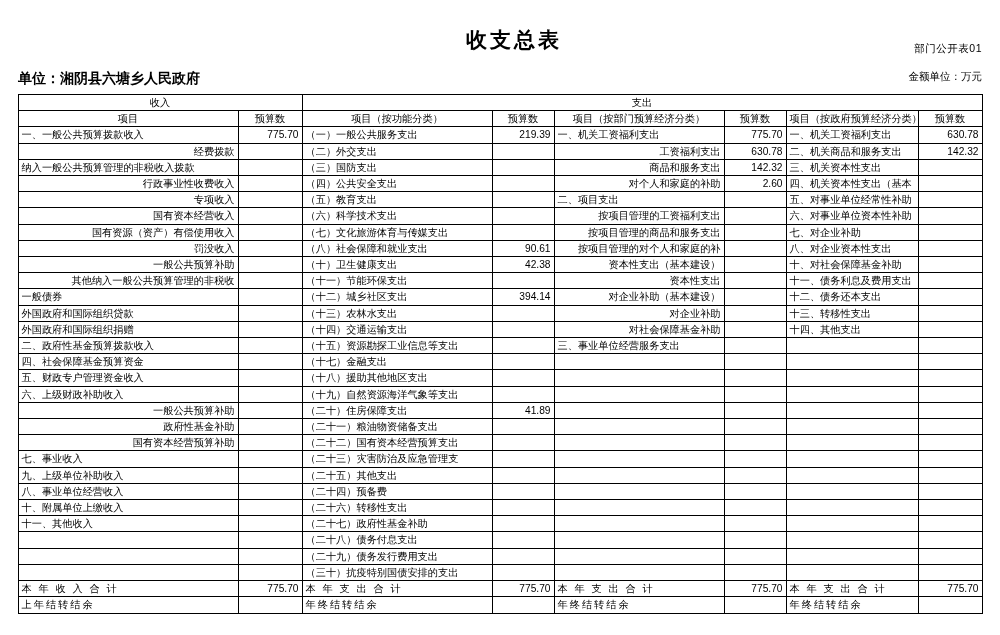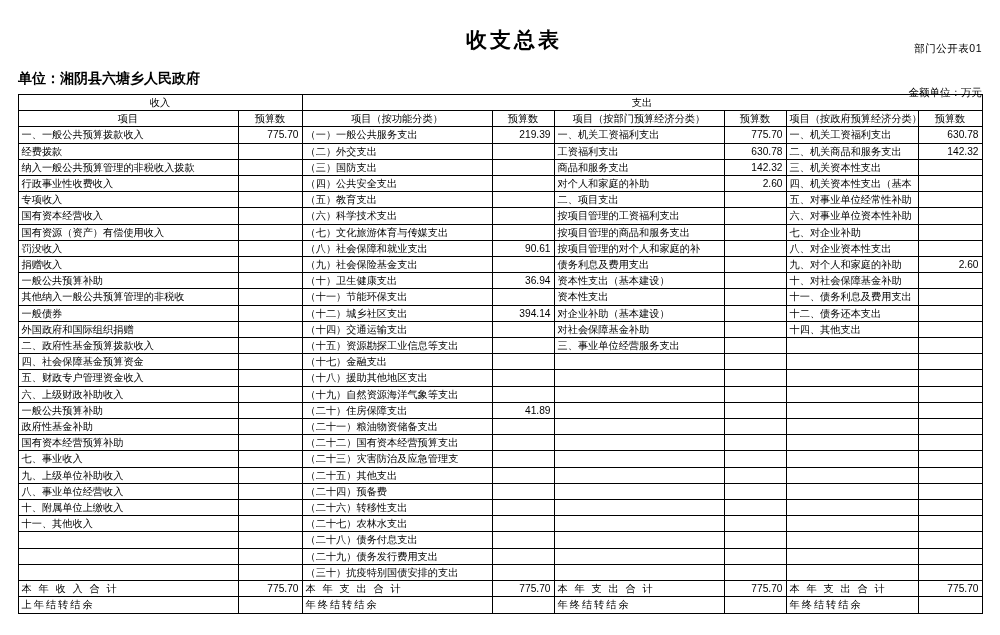--- a/index.html
+++ b/index.html
@@ -46,21 +46,21 @@
   .unit-left {
     position: absolute;
     left: 18px;
     top: 0;
     font-size: 14px;
     font-weight: bold;
   }
   .unit-right {
     position: absolute;
     right: 18px;
-    top: 16px;
+    top: 0;
     font-size: 10.5px;
   }
   table.budget {
     border-collapse: collapse;
     table-layout: fixed;
     margin: 8px auto 0 auto;
     width: 964px;
     border: 1.4px solid #000;
   }
   table.budget td, table.budget th {
@@ -90,21 +90,21 @@
   }
   .num {
     text-align: right;
     padding-right: 6px;
   }
   .lbl {
     text-align: left;
     padding-left: 5px;
   }
   .indent1 { padding-left: 22px; }
-  .indent2 { padding-left: 36px; }
+  .indent2 { padding-left: 36px; text-align: right; }
   .thick-left { border-left: 1.4px solid #000; }
   .total-row td {
     letter-spacing: 2px;
   }
   .total-row td.num { letter-spacing: 0; }
 </style>
 </head>
 <body>
 
 <div class="page">
@@ -220,34 +220,24 @@
           <td class="lbl indent2">罚没收入</td>
           <td class="num"></td>
           <td class="lbl thick-left">（八）社会保障和就业支出</td>
           <td class="num">90.61</td>
           <td class="lbl indent2">按项目管理的对个人和家庭的补</td>
           <td class="num"></td>
           <td class="lbl">八、对企业资本性支出</td>
           <td class="num"></td>
         </tr>
         <tr>
-          <td class="lbl indent2">捐赠收入</td>
-          <td class="num"></td>
-          <td class="lbl thick-left">（九）社会保险基金支出</td>
-          <td class="num"></td>
-          <td class="lbl indent2">债务利息及费用支出</td>
-          <td class="num"></td>
-          <td class="lbl">九、对个人和家庭的补助</td>
-          <td class="num">2.60</td>
-        </tr>
-        <tr>
           <td class="lbl indent2">一般公共预算补助</td>
           <td class="num"></td>
           <td class="lbl thick-left">（十）卫生健康支出</td>
-          <td class="num">36.94</td>
+          <td class="num">42.38</td>
           <td class="lbl indent2">资本性支出（基本建设）</td>
           <td class="num"></td>
           <td class="lbl">十、对社会保障基金补助</td>
           <td class="num"></td>
         </tr>
         <tr>
           <td class="lbl indent2">其他纳入一般公共预算管理的非税收</td>
           <td class="num"></td>
           <td class="lbl thick-left">（十一）节能环保支出</td>
           <td class="num"></td>
@@ -260,20 +250,30 @@
           <td class="lbl indent1">一般债券</td>
           <td class="num"></td>
           <td class="lbl thick-left">（十二）城乡社区支出</td>
           <td class="num">394.14</td>
           <td class="lbl indent2">对企业补助（基本建设）</td>
           <td class="num"></td>
           <td class="lbl">十二、债务还本支出</td>
           <td class="num"></td>
         </tr>
         <tr>
+          <td class="lbl indent1">外国政府和国际组织贷款</td>
+          <td class="num"></td>
+          <td class="lbl thick-left">（十三）农林水支出</td>
+          <td class="num"></td>
+          <td class="lbl indent2">对企业补助</td>
+          <td class="num"></td>
+          <td class="lbl">十三、转移性支出</td>
+          <td class="num"></td>
+        </tr>
+        <tr>
           <td class="lbl indent1">外国政府和国际组织捐赠</td>
           <td class="num"></td>
           <td class="lbl thick-left">（十四）交通运输支出</td>
           <td class="num"></td>
           <td class="lbl indent2">对社会保障基金补助</td>
           <td class="num"></td>
           <td class="lbl">十四、其他支出</td>
           <td class="num"></td>
         </tr>
         <tr>
@@ -382,21 +382,21 @@
           <td class="lbl thick-left">（二十六）转移性支出</td>
           <td class="num"></td>
           <td class="lbl"></td>
           <td class="num"></td>
           <td class="lbl"></td>
           <td class="num"></td>
         </tr>
         <tr>
           <td class="lbl">十一、其他收入</td>
           <td class="num"></td>
-          <td class="lbl thick-left">（二十七）农林水支出</td>
+          <td class="lbl thick-left">（二十七）政府性基金补助</td>
           <td class="num"></td>
           <td class="lbl"></td>
           <td class="num"></td>
           <td class="lbl"></td>
           <td class="num"></td>
         </tr>
         <tr>
           <td class="lbl"></td>
           <td class="num"></td>
           <td class="lbl thick-left">（二十八）债务付息支出</td>

